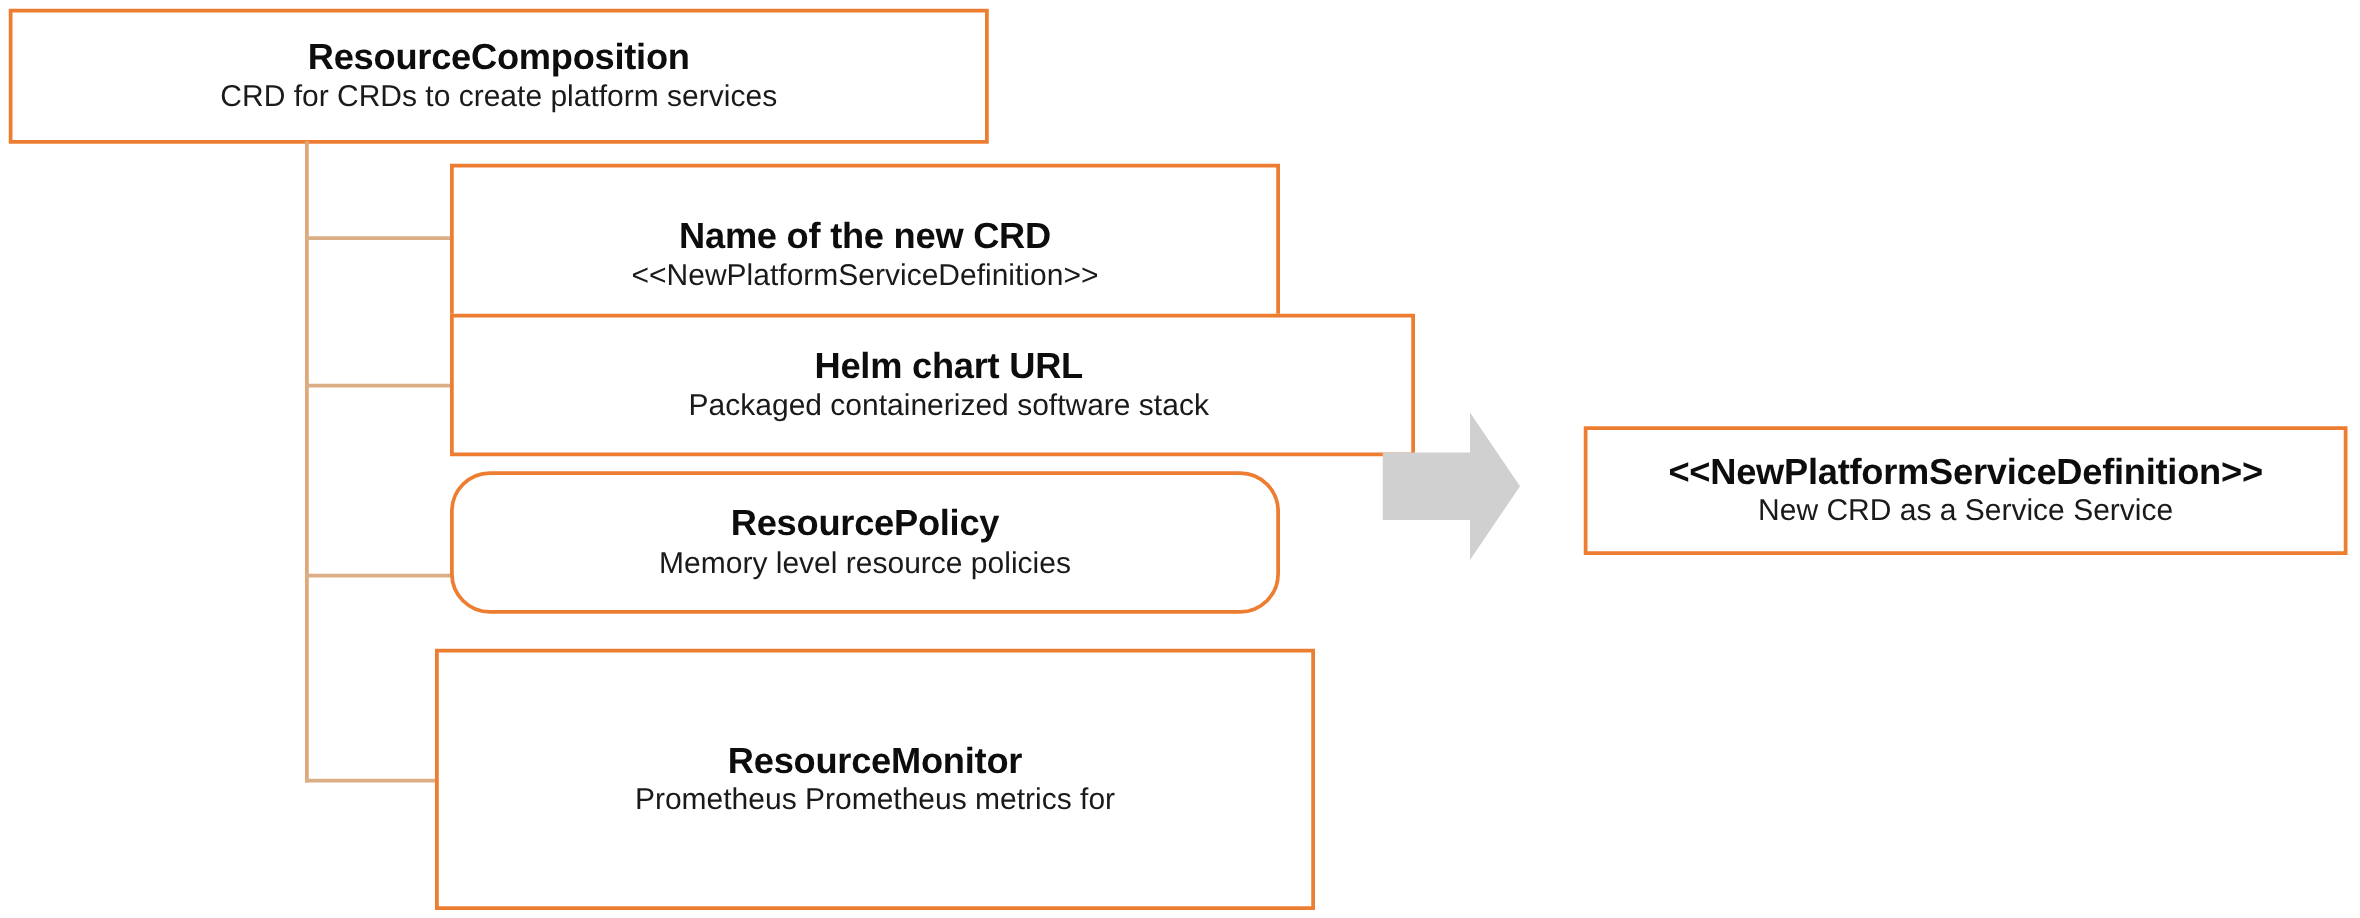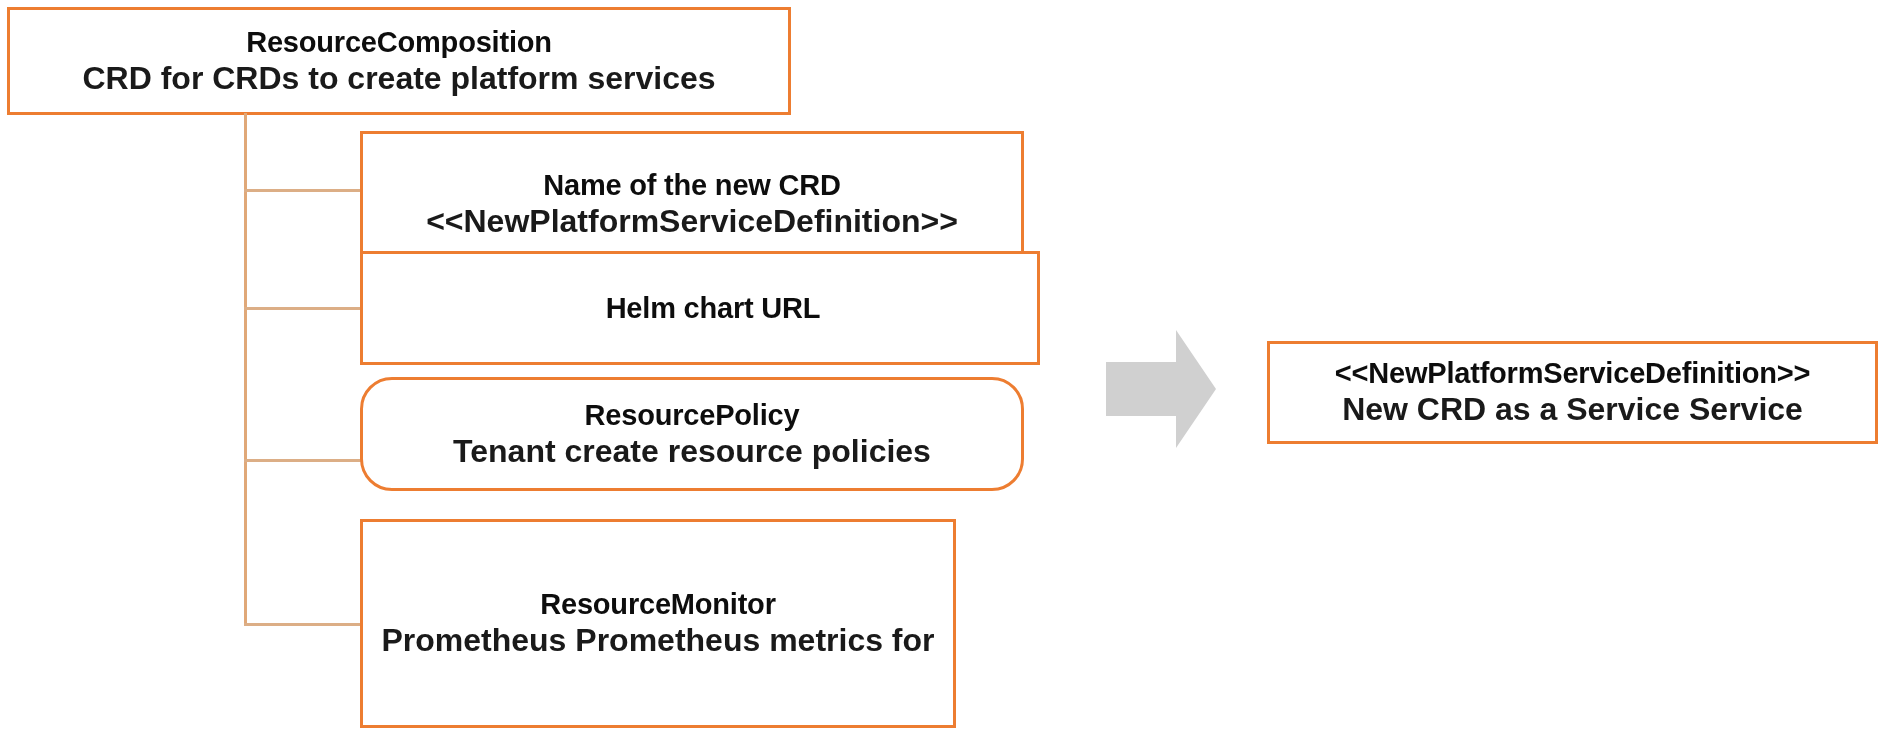--- a/index.html
+++ b/index.html
@@ -35,42 +35,42 @@
   }
   .node .title {
     font-weight: bold;
     font-size: 29px;
     line-height: 1.18;
     letter-spacing: -0.2px;
     color: #0d0d0d;
     white-space: nowrap;
   }
   .node .subtitle {
-    font-weight: bold;
-    font-size: 32px;
+    font-weight: normal;
+    font-size: 24px;
     line-height: 1.2;
     color: #1a1a1a;
   }
   .node .subtitle .ln { display: block; }
 
   
   #node-root {
     left: 7px;  top: 7px;  width: 784px;  height: 108px;
   }
   #node-crdname {
     left: 360px; top: 131px; width: 664px; height: 146px;
   }
   #node-helm {
-    left: 360px; top: 251px; width: 680px; height: 114px; padding-left: 36px;
+    left: 360px; top: 251px; width: 772px; height: 114px; padding-left: 36px;
   }
   #node-policy {
     left: 360px; top: 377px; width: 664px; height: 114px; border-radius: 32px;
   }
   #node-monitor {
-    left: 360px; top: 519px; width: 596px; height: 209px;
+    left: 348px; top: 519px; width: 704px; height: 209px;
   }
   #node-output {
     left: 1267px; top: 341px; width: 611px; height: 103px;
   }
 
   
   .conn-v {
     position: absolute;
     width: 3px;
     background: #E0A878;
@@ -116,26 +116,29 @@
 
   <div class="node" id="node-crdname">
     <div class="title">Name of the new CRD</div>
     <div class="subtitle">
       <span class="ln">&lt;&lt;NewPlatformServiceDefinition&gt;&gt;</span>
     </div>
   </div>
 
   <div class="node" id="node-helm">
     <div class="title">Helm chart URL</div>
+    <div class="subtitle">
+      <span class="ln">Packaged containerized software stack</span>
+    </div>
   </div>
 
   <div class="node" id="node-policy">
     <div class="title">ResourcePolicy</div>
     <div class="subtitle">
-      <span class="ln">Tenant create resource policies</span>
+      <span class="ln">Memory level resource policies</span>
     </div>
   </div>
 
   <div class="node" id="node-monitor">
     <div class="title">ResourceMonitor</div>
     <div class="subtitle">
       <span class="ln">Prometheus Prometheus metrics for</span>
     </div>
   </div>
 

